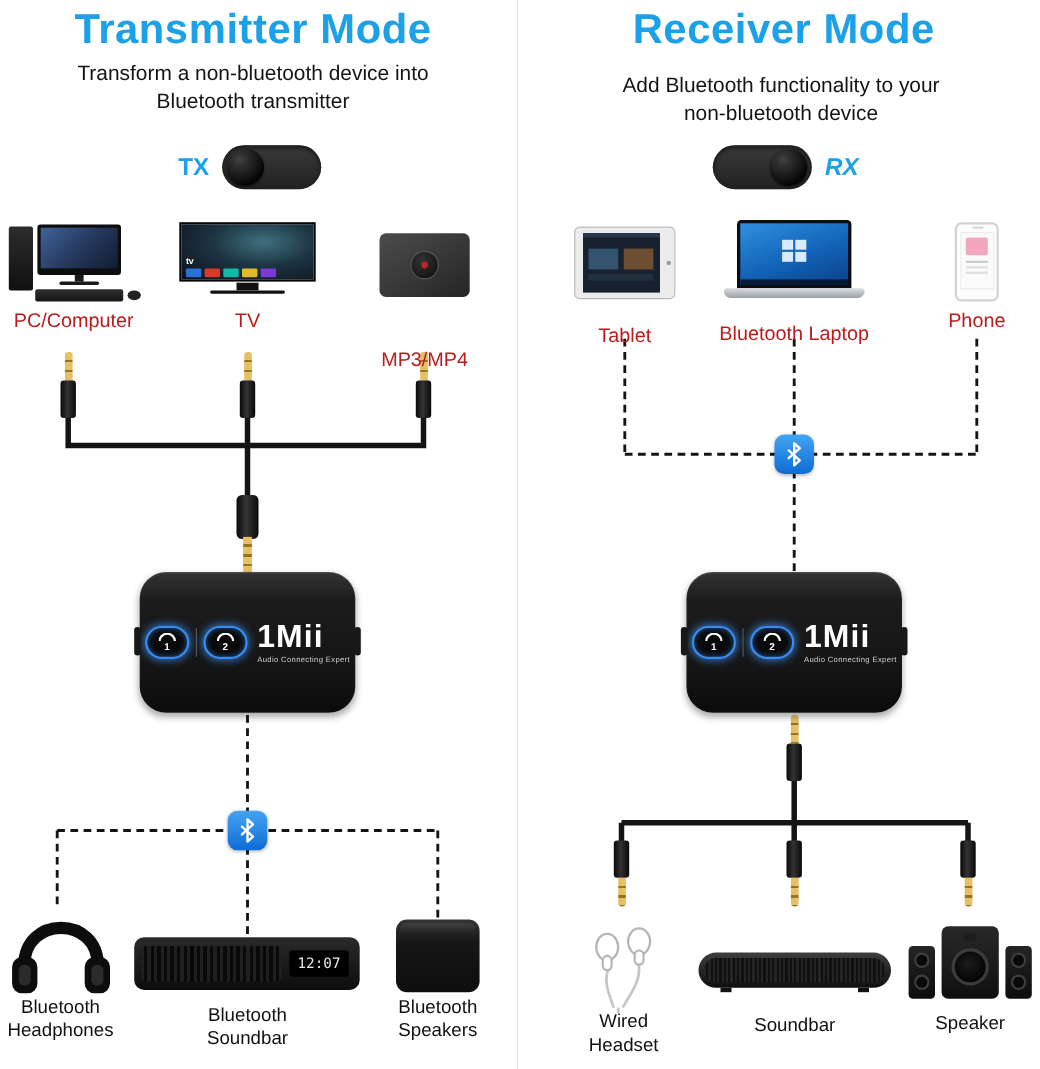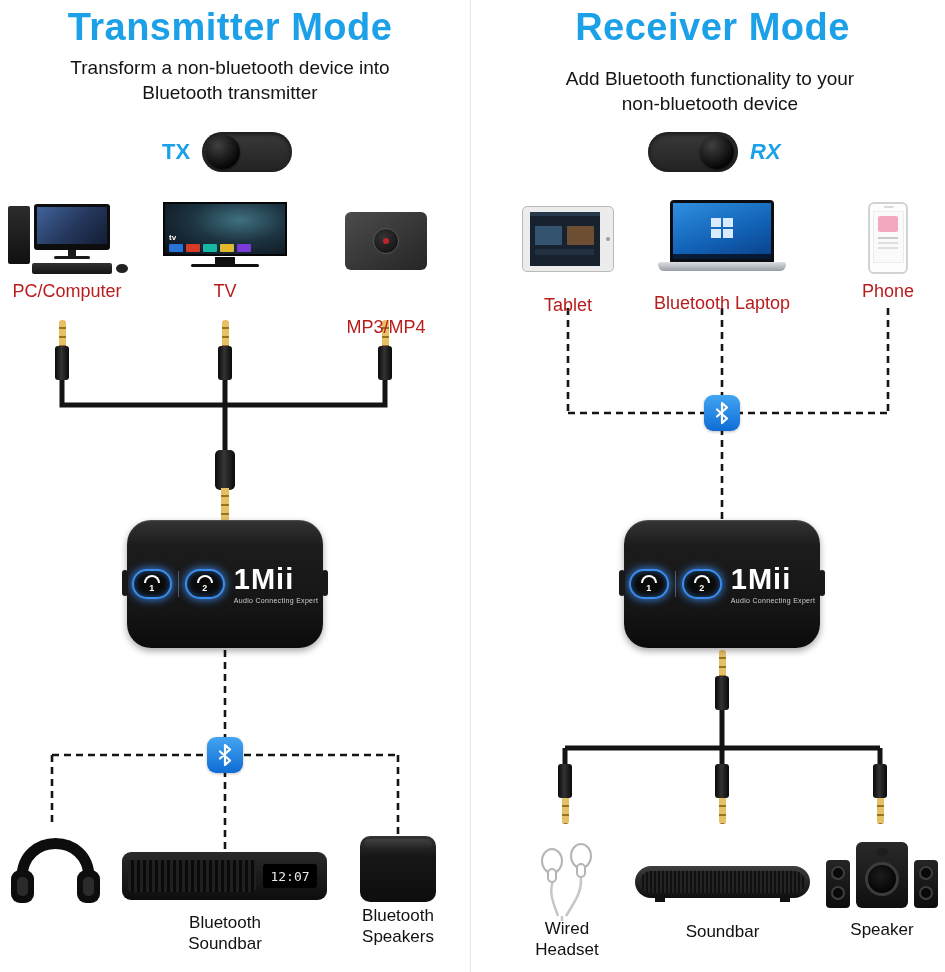--- a/index.html
+++ b/index.html
@@ -394,19 +394,20 @@
     <div class="mesh"></div>
     <div class="feet"></div>
   </div>
 
   <div class="spk21">
     <div class="sat sat-l"></div>
     <div class="sub"></div>
     <div class="sat sat-r"></div>
   </div>
 
+  <div class="out-label" style="left:0;top:905px;width:110px;">Bluetooth Headphones</div>
   <div class="out-label" style="left:343px;top:905px;width:110px;">Bluetooth Speakers</div>
   <div class="out-label" style="left:165px;top:912px;width:120px;">Bluetooth Soundbar</div>
   <div class="out-label" style="left:519px;top:918px;width:96px;">Wired Headset</div>
   <div class="out-label" style="left:660px;top:921px;width:125px;">Soundbar</div>
   <div class="out-label" style="left:837px;top:919px;width:90px;text-align:center;">Speaker</div>
 
 </div>
 
 </body></html>

